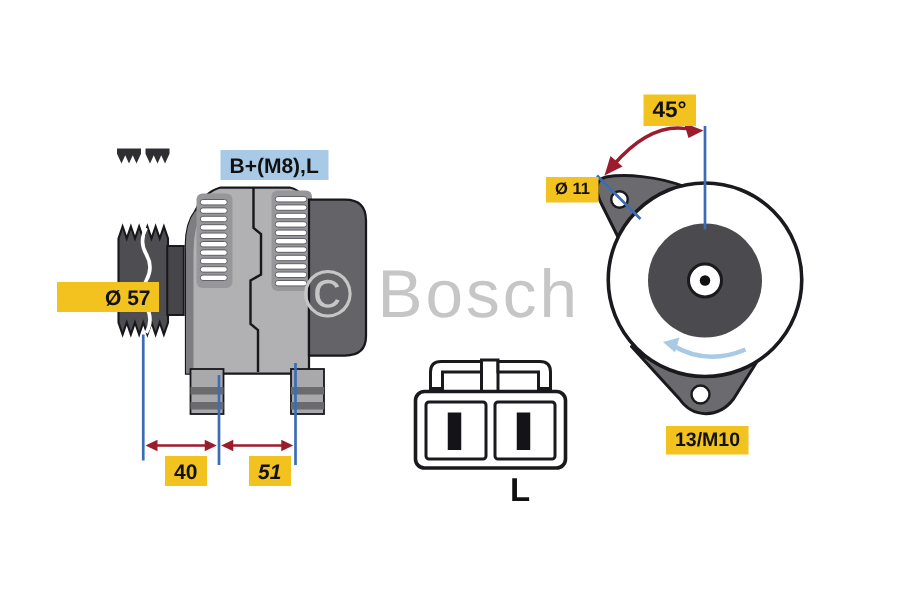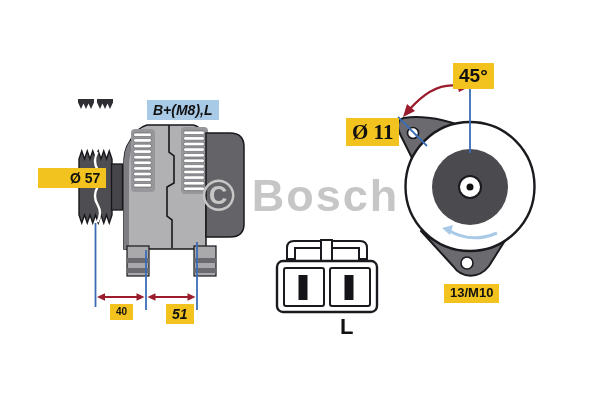--- a/index.html
+++ b/index.html
@@ -15,21 +15,21 @@
     color:#111;font-weight:bold;font-size:14px;line-height:1.15;
     padding:2px 6px;white-space:nowrap;z-index:4;
   }
   .tag.blue{background:var(--label-blue,#a9cae7);}
   .plain{
     position:absolute;color:#111;font-weight:bold;z-index:4;white-space:nowrap;
   }
   .watermark{
     position:absolute;left:202px;top:170px;z-index:2;
     color:var(--watermark-gray,#c6c6c6);
-    font-size:45px;font-weight:bold;letter-spacing:2px;white-space:nowrap;
+    font-size:45px;font-weight:normal;letter-spacing:2px;white-space:nowrap;
   }
   
   .metal-light{fill:#b1b1b4;stroke:#18181c;stroke-width:1.5;}
   .metal-mid{fill:#97979b;stroke:none;}
   .metal-dark{fill:#646468;stroke:#18181c;stroke-width:1.5;}
   .metal-darker{fill:#4e4e52;stroke:#18181c;stroke-width:1.4;}
   .bracket{fill:#6b6b6f;stroke:#1a1a1e;stroke-width:2;stroke-linejoin:round;}
   .outline-white{fill:#fff;stroke:#1a1a1e;}
   .fin{fill:#fff;stroke:#55555c;stroke-width:0.6;}
   .contour{fill:none;stroke:#18181c;stroke-width:1.6;}
@@ -158,29 +158,29 @@
       <rect x="344.5" y="275" width="9" height="25" fill="#141418"></rect>
     </g>
   </svg>
 
 
   <svg class="z4" style="position:absolute;left:78px;top:98px;" width="38" height="14" viewBox="0 0 38 14">
     <path class="belt-icon-shape" d="M0,1 H16 V4.5 L13,11 L10.5,5.5 L8,11 L5.5,5.5 L3,11 L0,4.5 Z"></path>
     <path class="belt-icon-shape" d="M19,1 H35 V4.5 L32,11 L29.5,5.5 L27,11 L24.5,5.5 L22,11 L19,4.5 Z"></path>
   </svg>
 
-  <div class="tag blue" style="left:147px;top:100px;font-size:14px;font-style:italic;">B+(M8),L</div>
+  <div class="tag blue" style="left:147px;top:100px;font-size:14px;">B+(M8),L</div>
 
-  <div class="tag" style="left:38px;top:168px;font-size:14px;padding-left:32px;">Ø 57</div>
+  <div class="tag" style="left:38px;top:188px;font-size:14px;padding-left:32px;">Ø 57</div>
 
-  <div class="tag" style="left:110px;top:304px;font-size:10px;">40</div>
+  <div class="tag" style="left:110px;top:304px;font-size:14px;">40</div>
 
   <div class="tag" style="left:166px;top:304px;font-size:14px;font-style:italic;">51</div>
 
-  <div class="tag" style="left:429px;top:63px;font-size:19px;margin-left:24px;">45°</div>
+  <div class="tag" style="left:429px;top:63px;font-size:15px;">45°</div>
 
-  <div class="tag" style="left:346px;top:118px;font-size:21px;font-family:Liberation Serif, serif;">Ø 11</div>
+  <div class="tag" style="left:364px;top:118px;font-size:11px;">Ø 11</div>
 
   <div class="tag" style="left:444px;top:284px;font-size:13px;">13/M10</div>
 
   <div class="plain" style="left:340px;top:314px;font-size:22px;">L</div>
 
 </div>
 
 </body></html>

